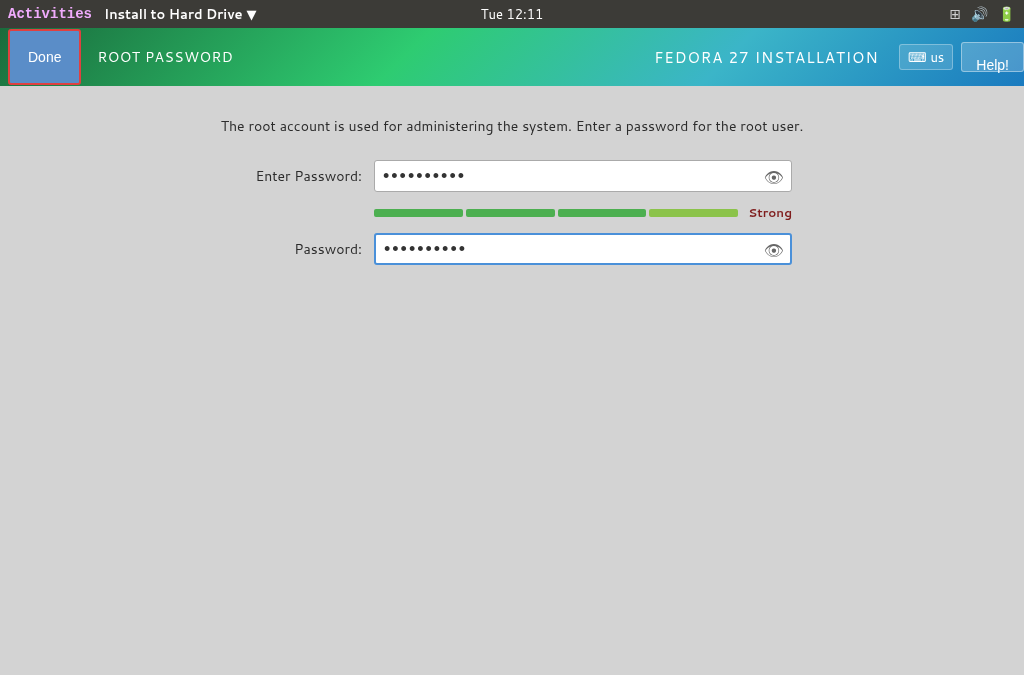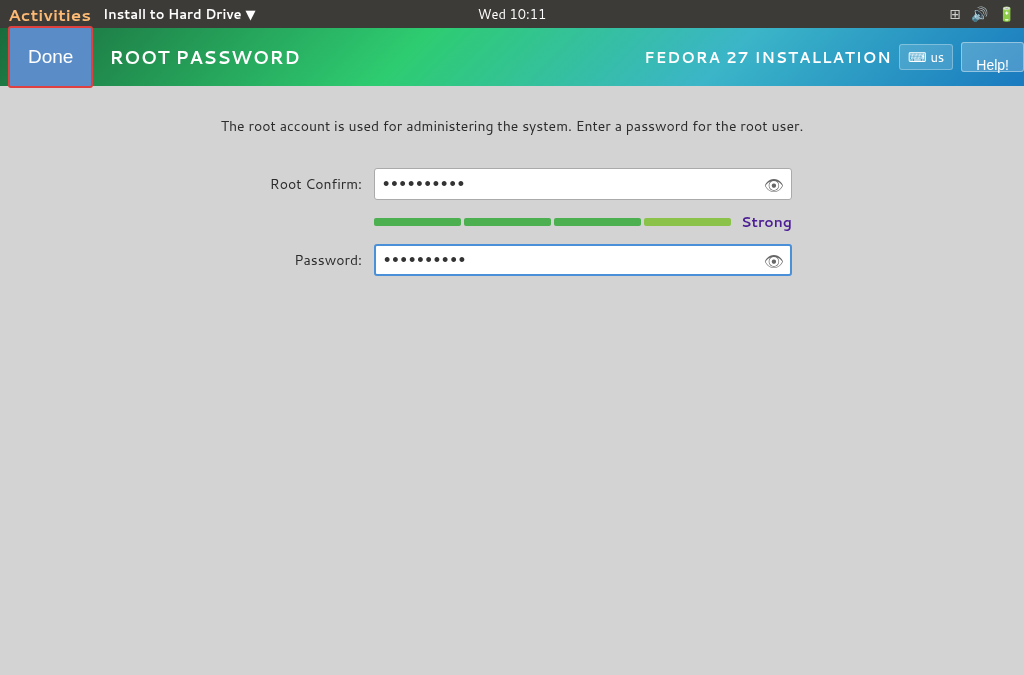--- a/index.html
+++ b/index.html
@@ -12,21 +12,21 @@
       height: 28px;
       background: #3c3b37;
       color: #fff;
       font-size: 13px;
       padding: 0 8px;
       justify-content: space-between;
     }
     .sysbar-left { display: flex; align-items: center; gap: 12px; }
     .sysbar-center { position: absolute; left: 50%; transform: translateX(-50%); }
     .sysbar-right { display: flex; align-items: center; gap: 10px; }
-    .activities-btn { color: #fdba74; font-weight: bold; font-size: 17px; cursor: pointer; }
+    .activities-btn { color: #f0abfc; font-weight: bold; font-size: 14px; cursor: pointer; font-family: Liberation Mono, monospace; }
     .install-btn { display: flex; align-items: center; gap: 4px; color: #fff; font-size: 13px; cursor: pointer; font-weight: bold; }
     .sysbar-icon { color: #ccc; font-size: 14px; }
 
     
     #header-bar {
       height: 58px;
       background: linear-gradient(135deg, #1a6b3c 0%, #2ecc71 40%, #3bb5c8 70%, #1a7abf 100%);
       display: flex;
       align-items: center;
       justify-content: space-between;
@@ -38,45 +38,45 @@
       align-items: center;
       height: 100%;
     }
     .done-button {
       margin-left: 8px;
       background: #5a8dc8;
       color: #fff;
       border: 2px solid #e04040;
       border-radius: 3px;
       padding: 18px 18px;
-      font-size: 19px;
+      font-size: 14px;
       cursor: pointer;
       font-weight: normal;
     }
     .page-title {
       color: #fff;
-      font-size: 18px;
-      font-weight: bold;
+      font-size: 14px;
+      font-weight: normal;
       margin-left: 16px;
       letter-spacing: 0.5px;
     }
     .header-right {
       display: flex;
       align-items: center;
       gap: 0;
       height: 100%;
       padding-right: 0;
     }
     .fedora-label {
       color: #fff;
       font-size: 15px;
-      font-weight: bold;
+      font-weight: normal;
       letter-spacing: 1px;
       margin-right: 0;
-      padding-right: 7px;
+      padding-right: 20px;
     }
     .keyboard-indicator {
       display: flex;
       align-items: center;
       background: rgba(255,255,255,0.15);
       border: 1px solid rgba(255,255,255,0.3);
       border-radius: 3px;
       padding: 3px 8px;
       color: #fff;
       font-size: 13px;
@@ -96,21 +96,20 @@
     }
 
     
     #main-content {
       height: calc(675px - 28px - 58px);
       background: #d3d3d3;
       padding: 30px 0 0 0;
       display: flex;
       flex-direction: column;
       align-items: center;
-      gap: 8px;
     }
     .description-text {
       font-size: 14px;
       color: #2c2c2c;
       margin-bottom: 24px;
       text-align: center;
     }
     .form-container {
       display: flex;
       flex-direction: column;
@@ -169,39 +168,39 @@
       flex: 1;
     }
     .strength-segment {
       height: 8px;
       border-radius: 2px;
       flex: 1;
     }
     .seg-green { background: #4caf50; }
     .seg-light-green { background: #8bc34a; }
     .strength-label {
-      font-size: 14px;
+      font-size: 12px;
       font-weight: bold;
-      color: #4c1d95;
+      color: #7f1d1d;
       white-space: nowrap;
     }
   </style>
 </head>
 <body>
 
 <div id="system-bar">
   <div class="sysbar-left">
     <span class="activities-btn">Activities</span>
     <div class="install-btn">
       <span>Install to Hard Drive</span>
       <span>▼</span>
     </div>
   </div>
   <div class="sysbar-center">
-    <span>Wed 10:11</span>
+    <span>Tue 12:11</span>
   </div>
   <div class="sysbar-right">
     <span class="sysbar-icon">⊞</span>
     <span class="sysbar-icon">🔊</span>
     <span class="sysbar-icon">🔋</span>
   </div>
 </div>
 
 <div id="header-bar">
   <div class="header-left">
@@ -217,21 +216,21 @@
     <button class="help-button">Help!</button>
   </div>
 </div>
 
 <div id="main-content">
   <p class="description-text">The root account is used for administering the system.  Enter a password for the root user.</p>
 
   <div class="form-container">
 
     <div class="form-row">
-      <label class="form-label">Root Confirm:</label>
+      <label class="form-label">Enter Password:</label>
       <div class="password-field-wrapper">
         <input type="password" class="password-input" value="••••••••••" style="font-size: 18px; letter-spacing: 2px;">
         <span class="eye-icon">👁</span>
       </div>
     </div>
 
     <div class="strength-row">
       <div class="strength-bar-container">
         <div class="strength-segment seg-green"></div>
         <div class="strength-segment seg-green"></div>

